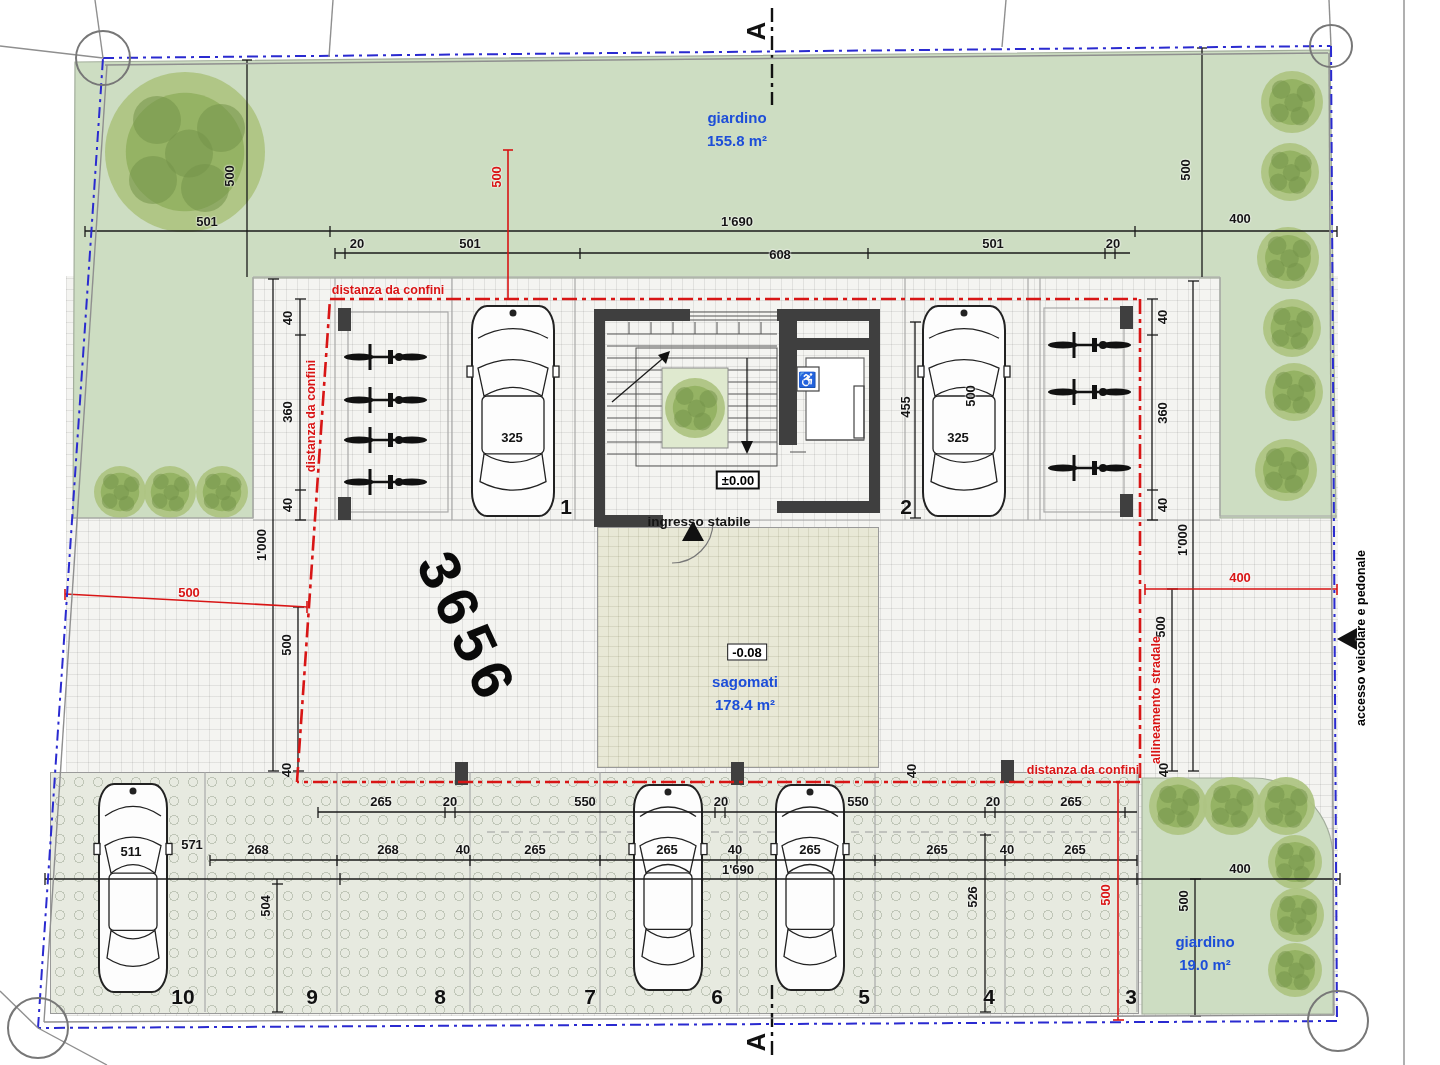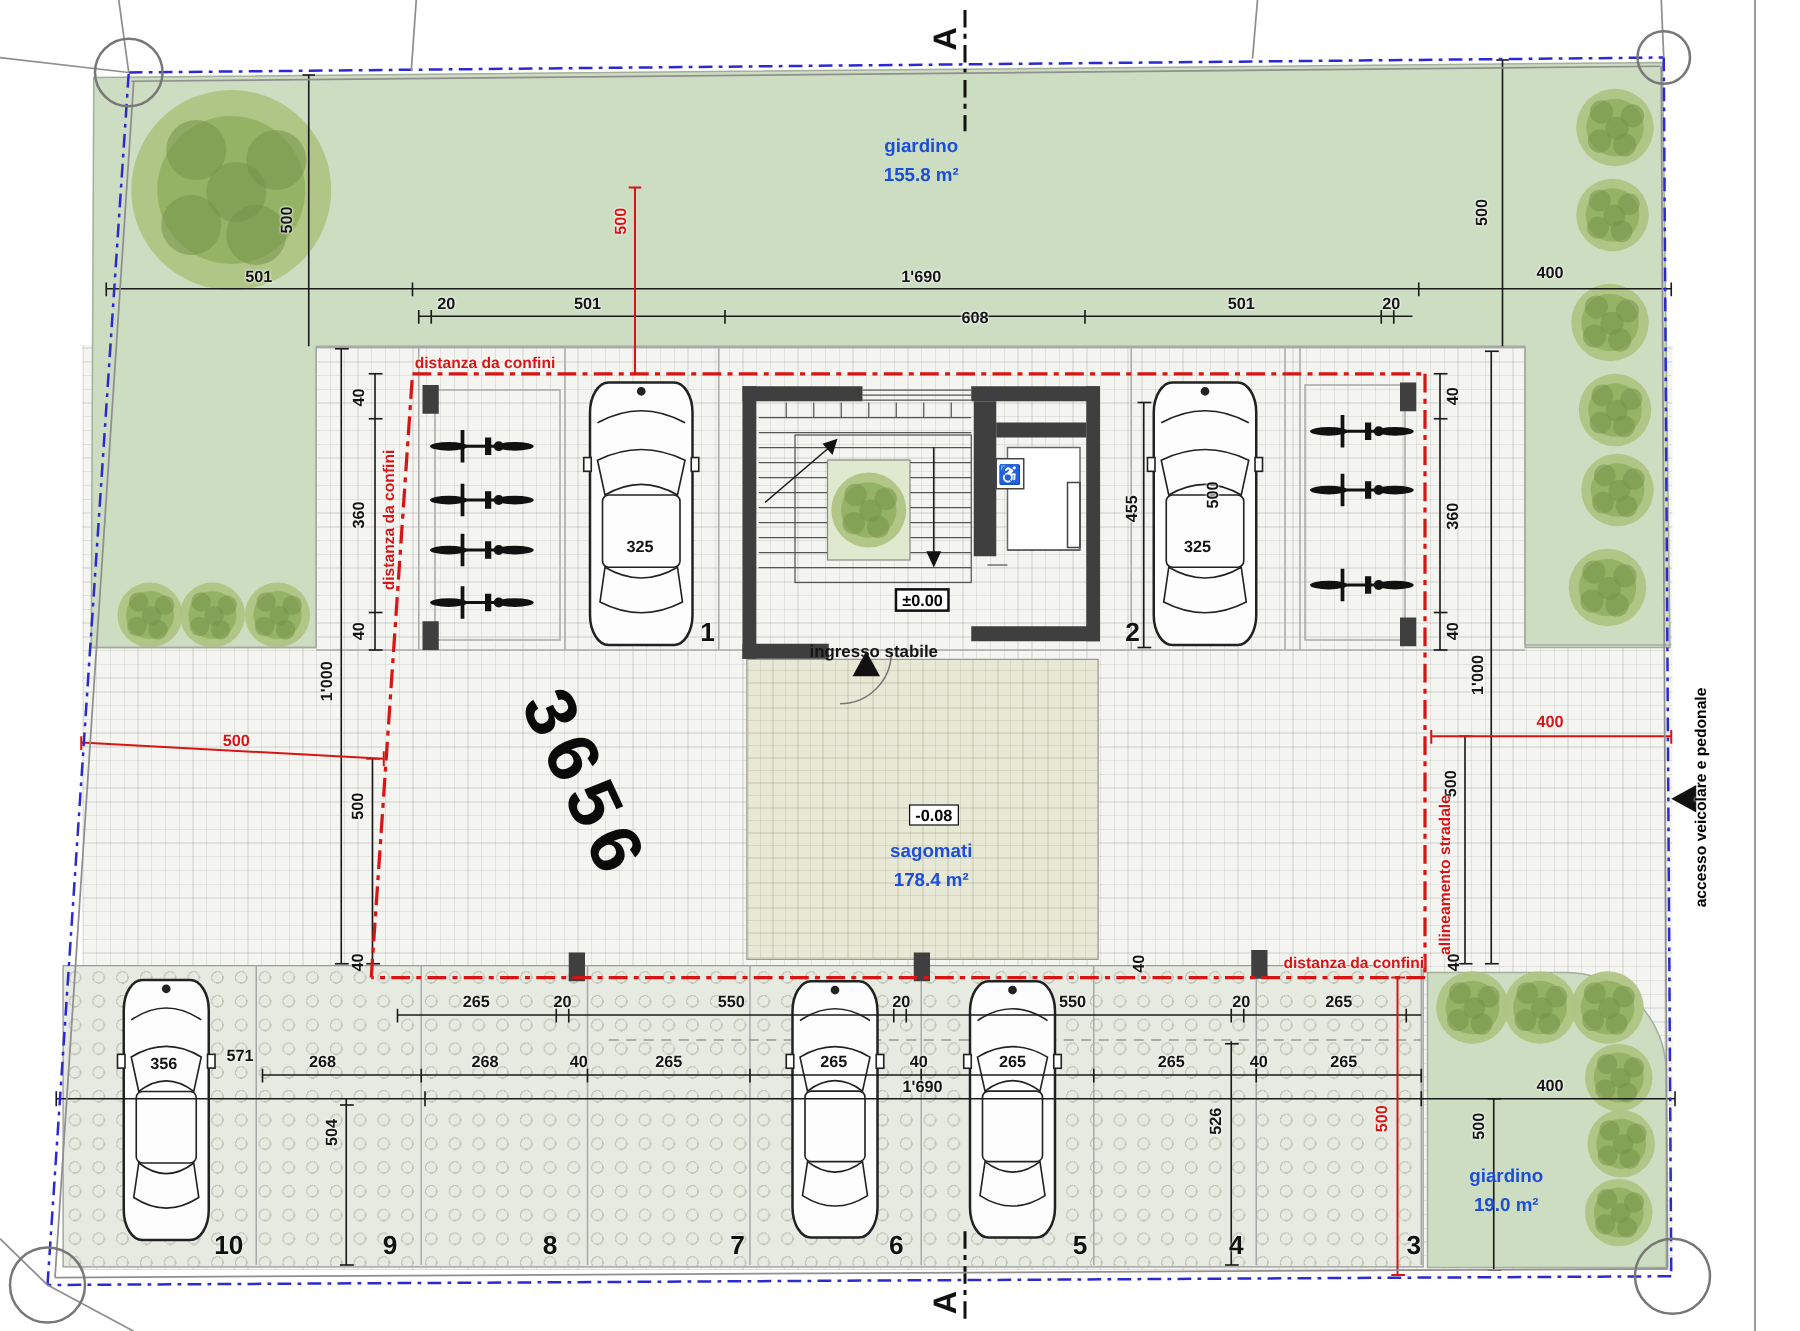--- a/index.html
+++ b/index.html
@@ -554,21 +554,21 @@
     <div class="lbl" style="left: 463px; top: 849px;">40</div>
     <div class="lbl" style="left: 535px; top: 849px;">265</div>
     <div class="lbl" style="left: 667px; top: 849px;">265</div>
     <div class="lbl" style="left: 735px; top: 849px;">40</div>
     <div class="lbl" style="left: 810px; top: 849px;">265</div>
     <div class="lbl" style="left: 937px; top: 849px;">265</div>
     <div class="lbl" style="left: 1007px; top: 849px;">40</div>
     <div class="lbl" style="left: 1075px; top: 849px;">265</div>
     <div class="lbl" style="left: 738px; top: 869px;">1'690</div>
     <div class="lbl" style="left: 192px; top: 844px;">571</div>
-    <div class="lbl" style="left: 131px; top: 851px;">356</div>
+    <div class="lbl" style="left: 131px; top: 851px;">511</div>
     <div class="lbl rot" style="left: 265px; top: 906px;">504</div>
     <div class="lbl rot" style="left: 972px; top: 897px;">526</div>
     <div class="lbl" style="left: 1240px; top: 868px;">400</div>
     <div class="lbl rot" style="left: 1183px; top: 901px;">500</div>
     <div class="lbl rot red" style="left: 1105px; top: 895px;">500</div>
     <div class="stall" style="left: 566px; top: 507px;">1</div>
     <div class="stall" style="left: 906px; top: 507px;">2</div>
     <div class="stall" style="left: 183px; top: 997px;">10</div>
     <div class="stall" style="left: 312px; top: 997px;">9</div>
     <div class="stall" style="left: 440px; top: 997px;">8</div>

